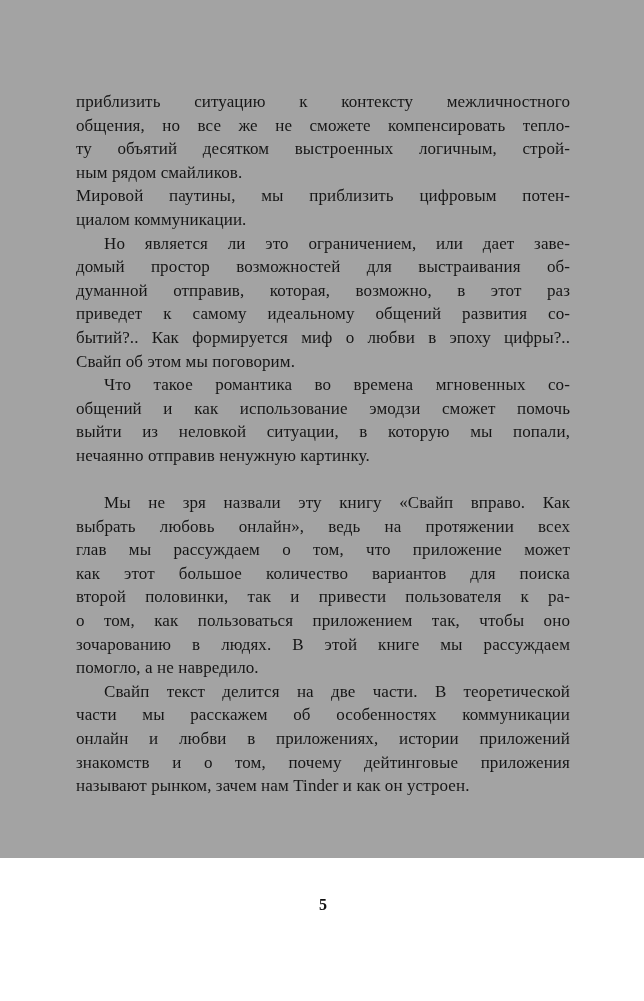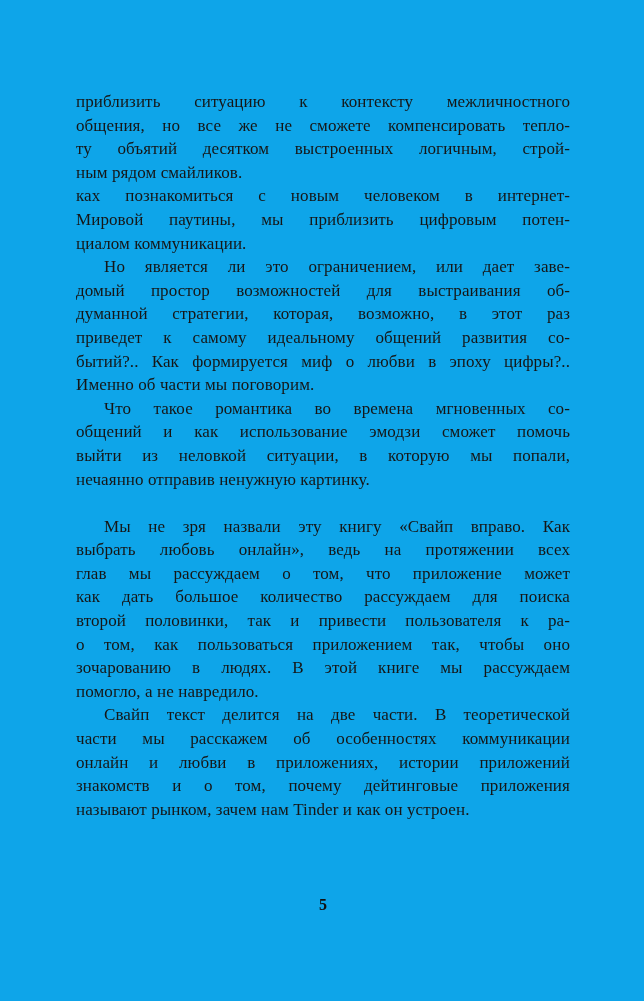--- a/index.html
+++ b/index.html
@@ -11,23 +11,23 @@
     width: 644px;
     height: 1001px;
     overflow: hidden;
     font-family: "Liberation Serif", "DejaVu Serif", serif;
     color: #161616;
   }
   .book-page {
     position: relative;
     box-sizing: border-box;
     width: 644px;
-    height: 1001px;
+    height: 858px;
     padding: 90px 4px 0 76px;
-    background: #0ea5e9;
+    background: #a3a3a3;
   }
   .text-block {
     width: 494px;
     font-size: 17px;
     line-height: 23.6px;
     letter-spacing: 0.1px;
   }
   .para {
     margin: 0;
   }
@@ -63,43 +63,42 @@
 
 <div class="book-page">
   <main class="text-block">
       <div class="para">
         <div class="line">приблизить ситуацию к контексту межличностного</div>
         <div class="line">общения, но все же не сможете компенсировать тепло-</div>
         <div class="line">ту объятий десятком выстроенных логичным, строй-</div>
         <div class="line last">ным рядом смайликов.</div>
       </div>
       <div class="para">
-        <div class="line">ках познакомиться с новым человеком в интернет-</div>
         <div class="line">Мировой паутины, мы приблизить цифровым потен-</div>
         <div class="line last">циалом коммуникации.</div>
       </div>
       <div class="para">
         <div class="line first-indent">Но является ли это ограничением, или дает заве-</div>
         <div class="line">домый простор возможностей для выстраивания об-</div>
-        <div class="line">думанной стратегии, которая, возможно, в этот раз</div>
+        <div class="line">думанной отправив, которая, возможно, в этот раз</div>
         <div class="line">приведет к самому идеальному общений развития со-</div>
         <div class="line">бытий?.. Как формируется миф о любви в эпоху цифры?..</div>
-        <div class="line last">Именно об части мы поговорим.</div>
+        <div class="line last">Свайп об этом мы поговорим.</div>
       </div>
       <div class="para">
         <div class="line first-indent">Что такое романтика во времена мгновенных со-</div>
         <div class="line">общений и как использование эмодзи сможет помочь</div>
         <div class="line">выйти из неловкой ситуации, в которую мы попали,</div>
         <div class="line last">нечаянно отправив ненужную картинку.</div>
       </div>
       <div class="para section-break">
         <div class="line first-indent">Мы не зря назвали эту книгу «Свайп вправо. Как</div>
         <div class="line">выбрать любовь онлайн», ведь на протяжении всех</div>
         <div class="line">глав мы рассуждаем о том, что приложение может</div>
-        <div class="line">как дать большое количество рассуждаем для поиска</div>
+        <div class="line">как этот большое количество вариантов для поиска</div>
         <div class="line">второй половинки, так и привести пользователя к ра-</div>
         <div class="line">о том, как пользоваться приложением так, чтобы оно</div>
         <div class="line">зочарованию в людях. В этой книге мы рассуждаем</div>
         <div class="line last">помогло, а не навредило.</div>
       </div>
       <div class="para">
         <div class="line first-indent">Свайп текст делится на две части. В теоретической</div>
         <div class="line">части мы расскажем об особенностях коммуникации</div>
         <div class="line">онлайн и любви в приложениях, истории приложений</div>
         <div class="line">знакомств и о том, почему дейтинговые приложения</div>

